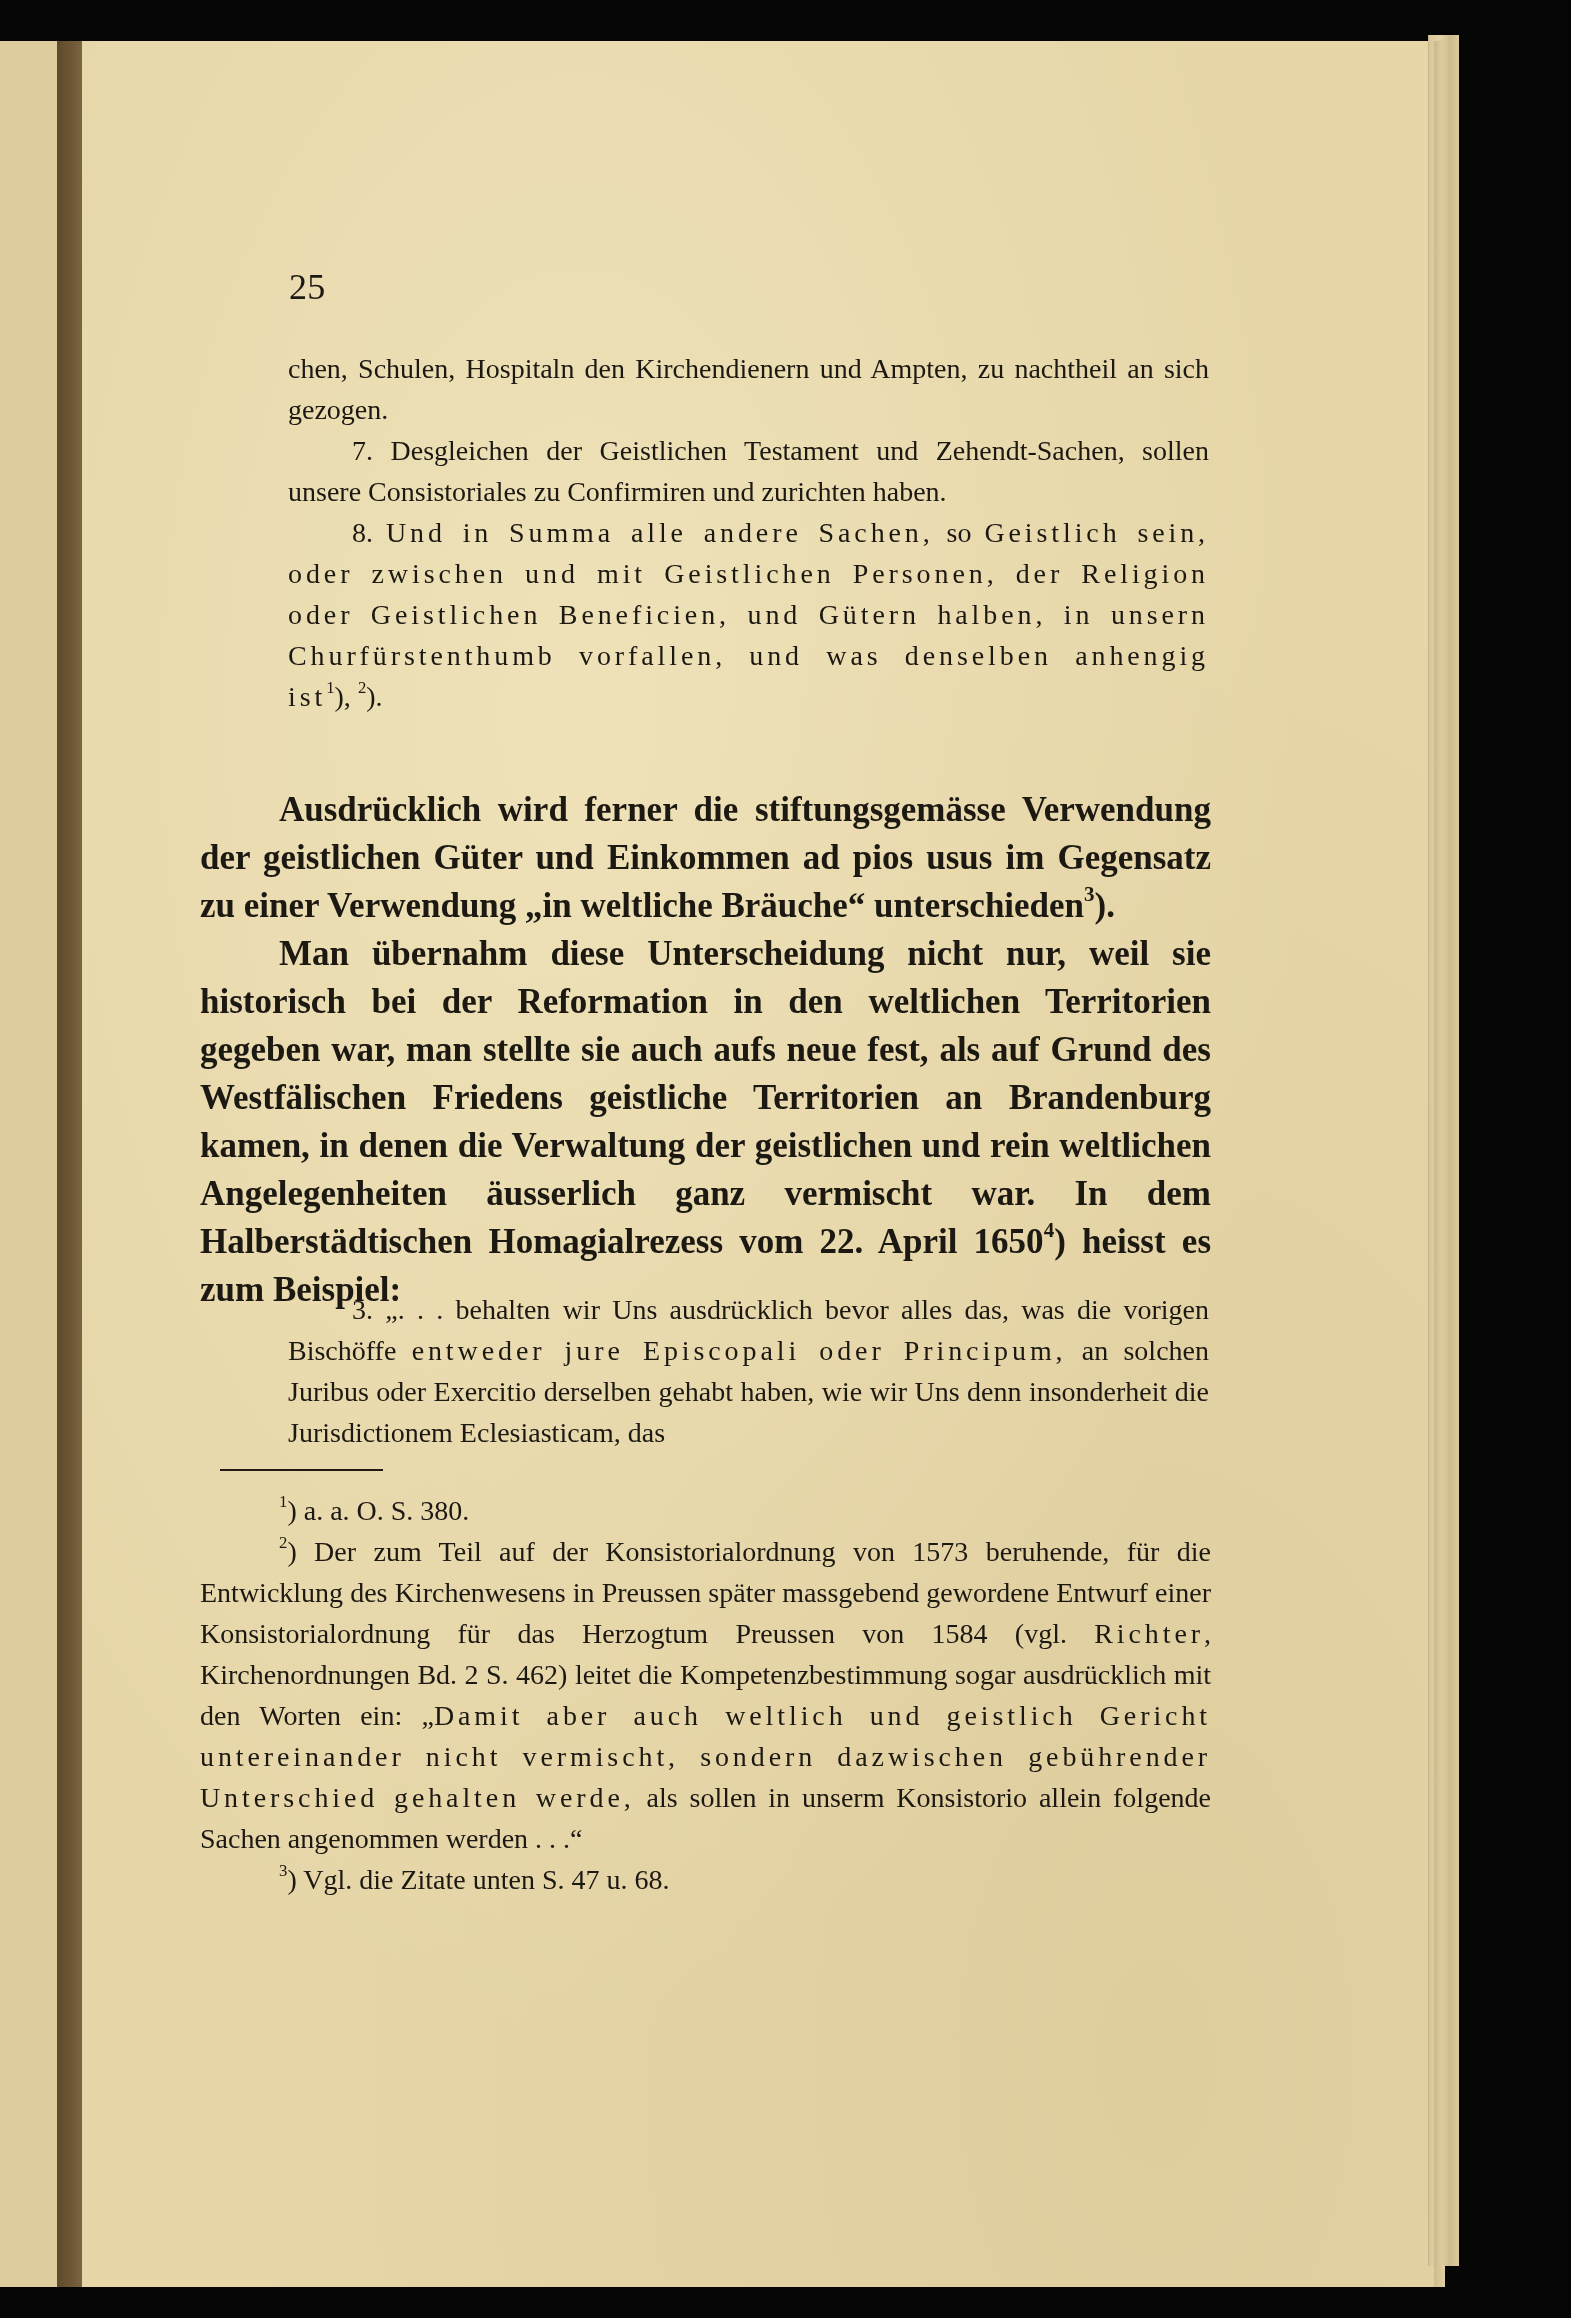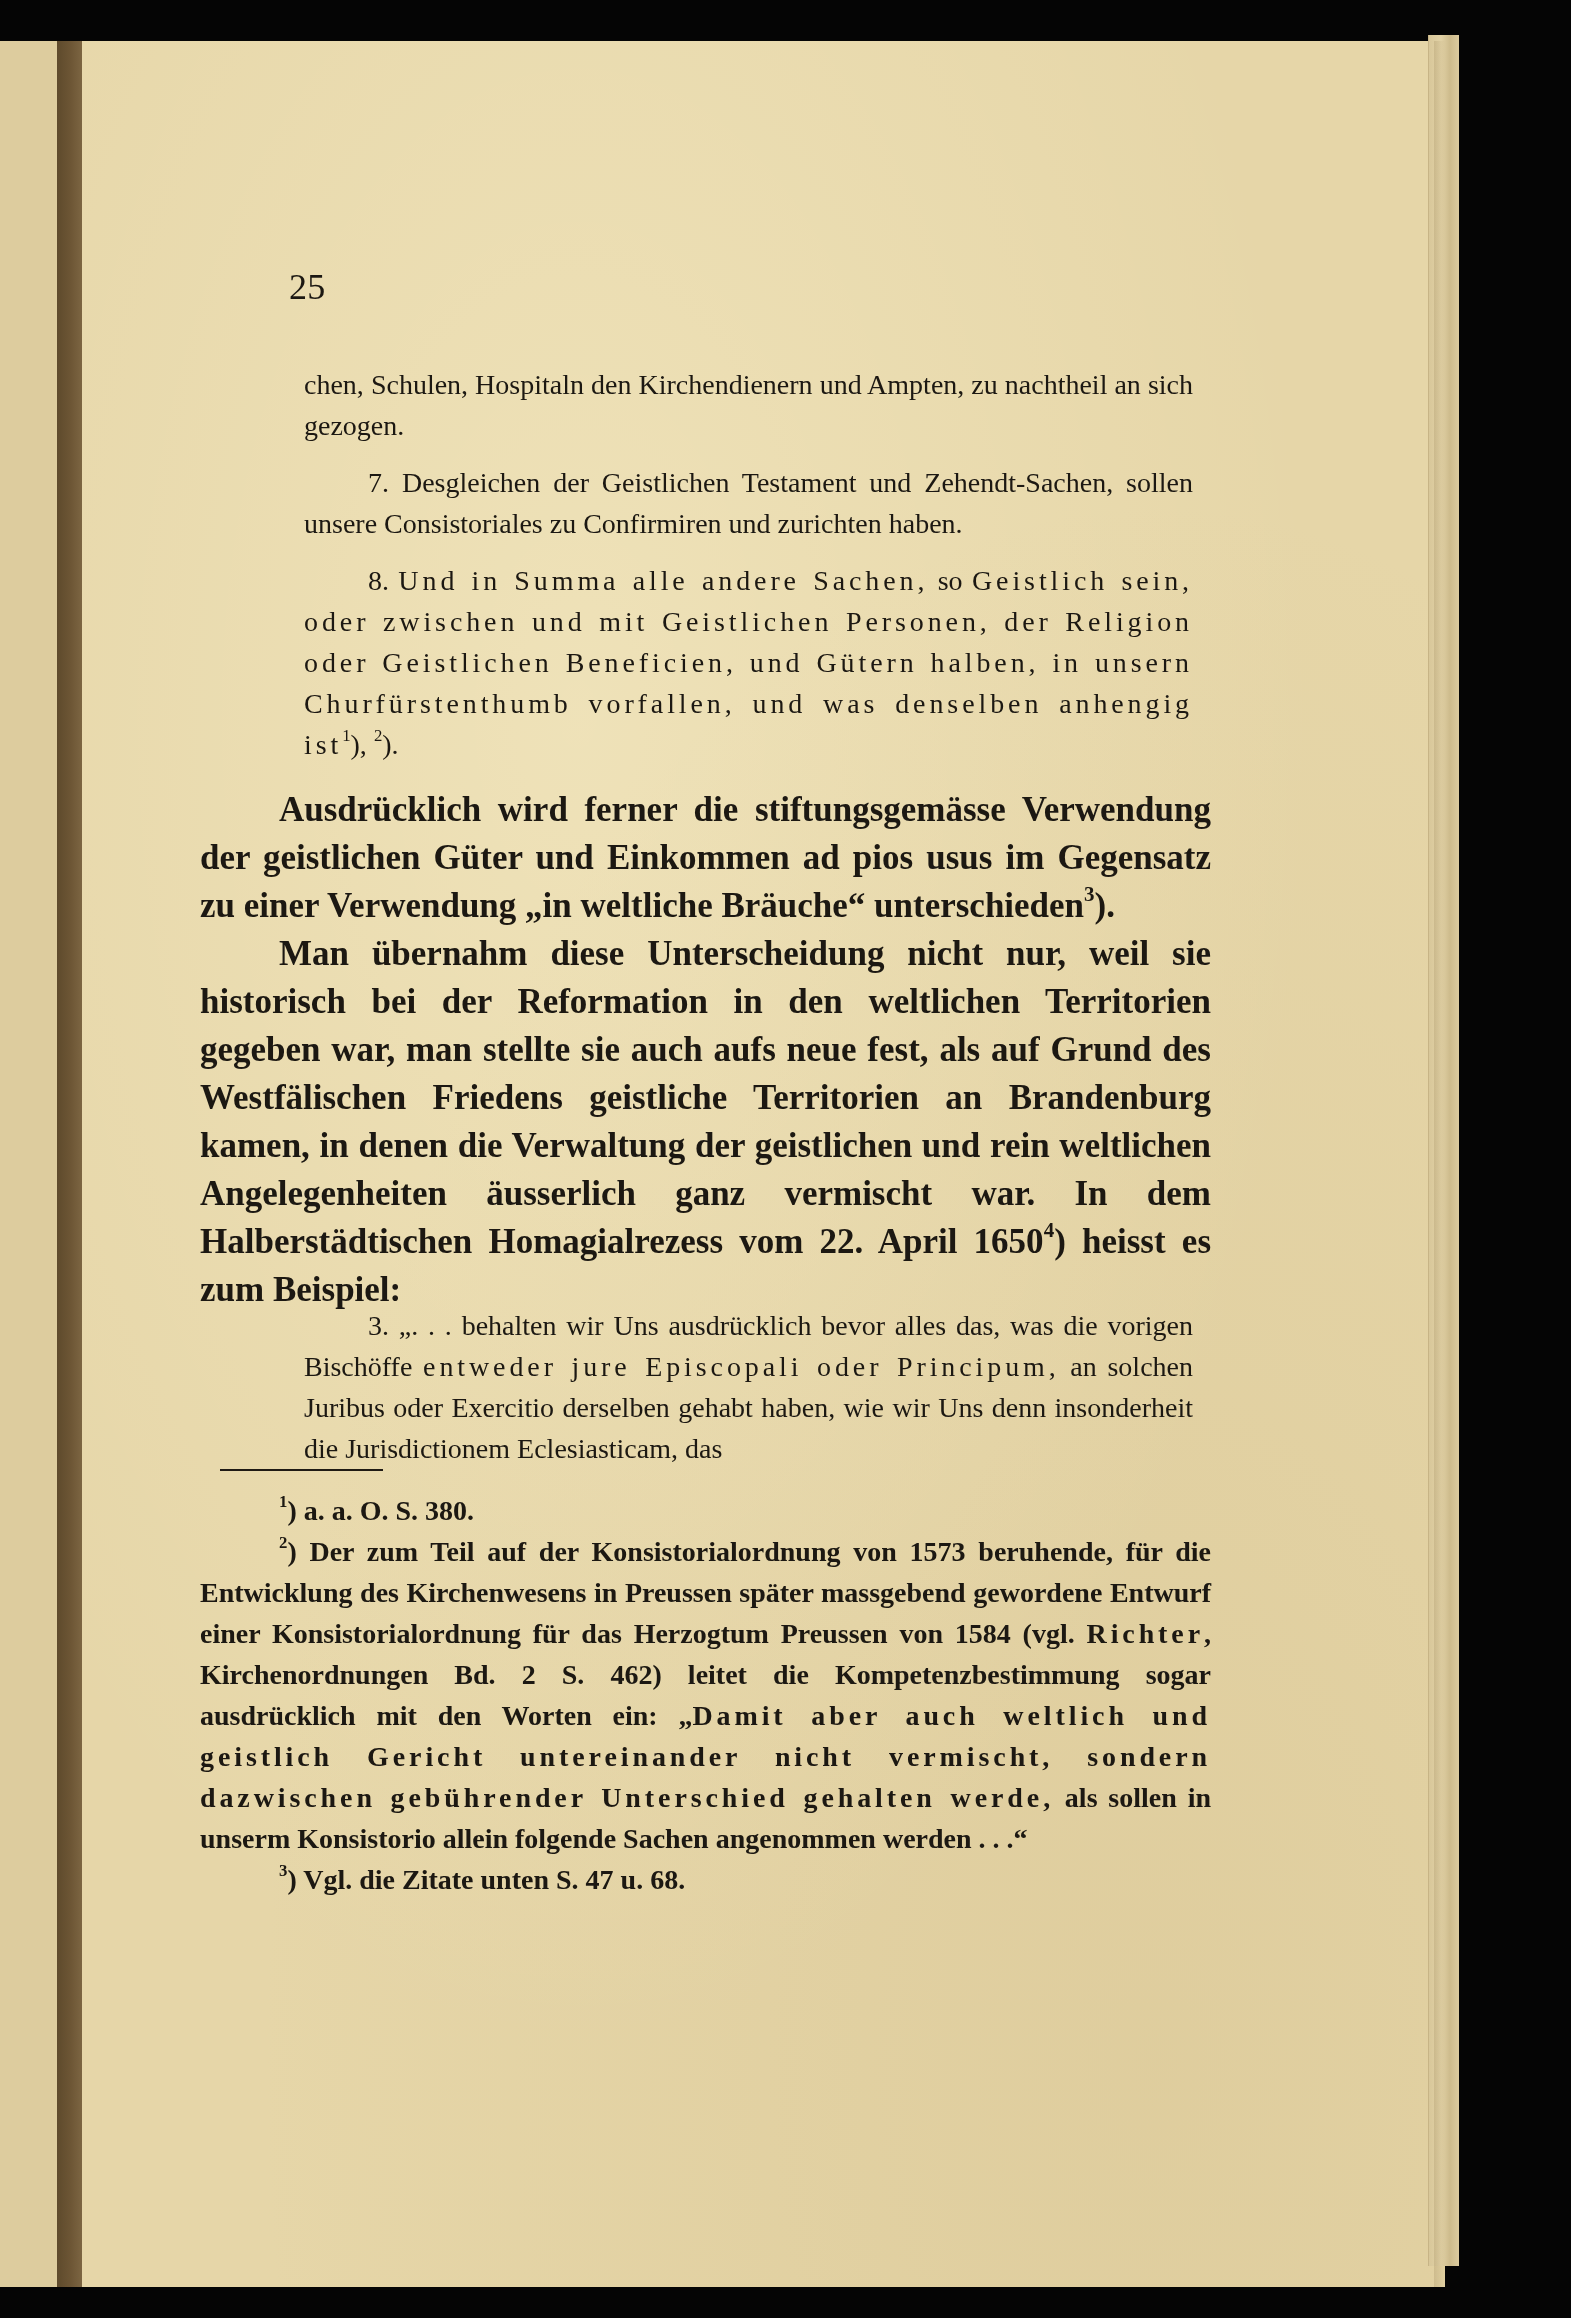--- a/index.html
+++ b/index.html
@@ -41,21 +41,21 @@
       display: flex; justify-content: space-between; align-items: baseline;
       font-size: 31px; letter-spacing: 0.2px;
     }
     .header .page-number { font-size: 36px; }
 
     .quote {
       position: absolute; left: 288px; width: 921px;
       font-size: 28px; line-height: 41px;
       text-align: justify;
     }
-    .quote p { margin: 16px; }
+    .quote p { margin: 0; }
     .quote .indent { text-indent: 64px; }
     .spaced { letter-spacing: 3.9px; }
 
     .body-text {
       position: absolute; left: 200px; width: 1011px;
       font-size: 35px; line-height: 48px;
       text-align: justify;
     }
     .body-text p { margin: 0; text-indent: 79px; }
 
@@ -64,21 +64,21 @@
     .rule {
       position: absolute; left: 220px; top: 1469px; width: 163px; height: 2.4px;
       background: #1f1a14;
     }
 
     .footnotes {
       position: absolute; left: 200px; top: 1490px; width: 1011px;
       font-size: 28px; line-height: 41px;
       text-align: justify;
     }
-    .footnotes p { margin: 0; text-indent: 79px; font-weight: bold; }
+    .footnotes p { margin: 0; text-indent: 79px; }
   </style>
 </head>
 <body>
 
 <div class="page">
   <div class="left-sliver"></div>
   <div class="gutter"></div>
   <div class="fore-edge"></div>
   <div class="fore-edge2"></div>
 </div>

